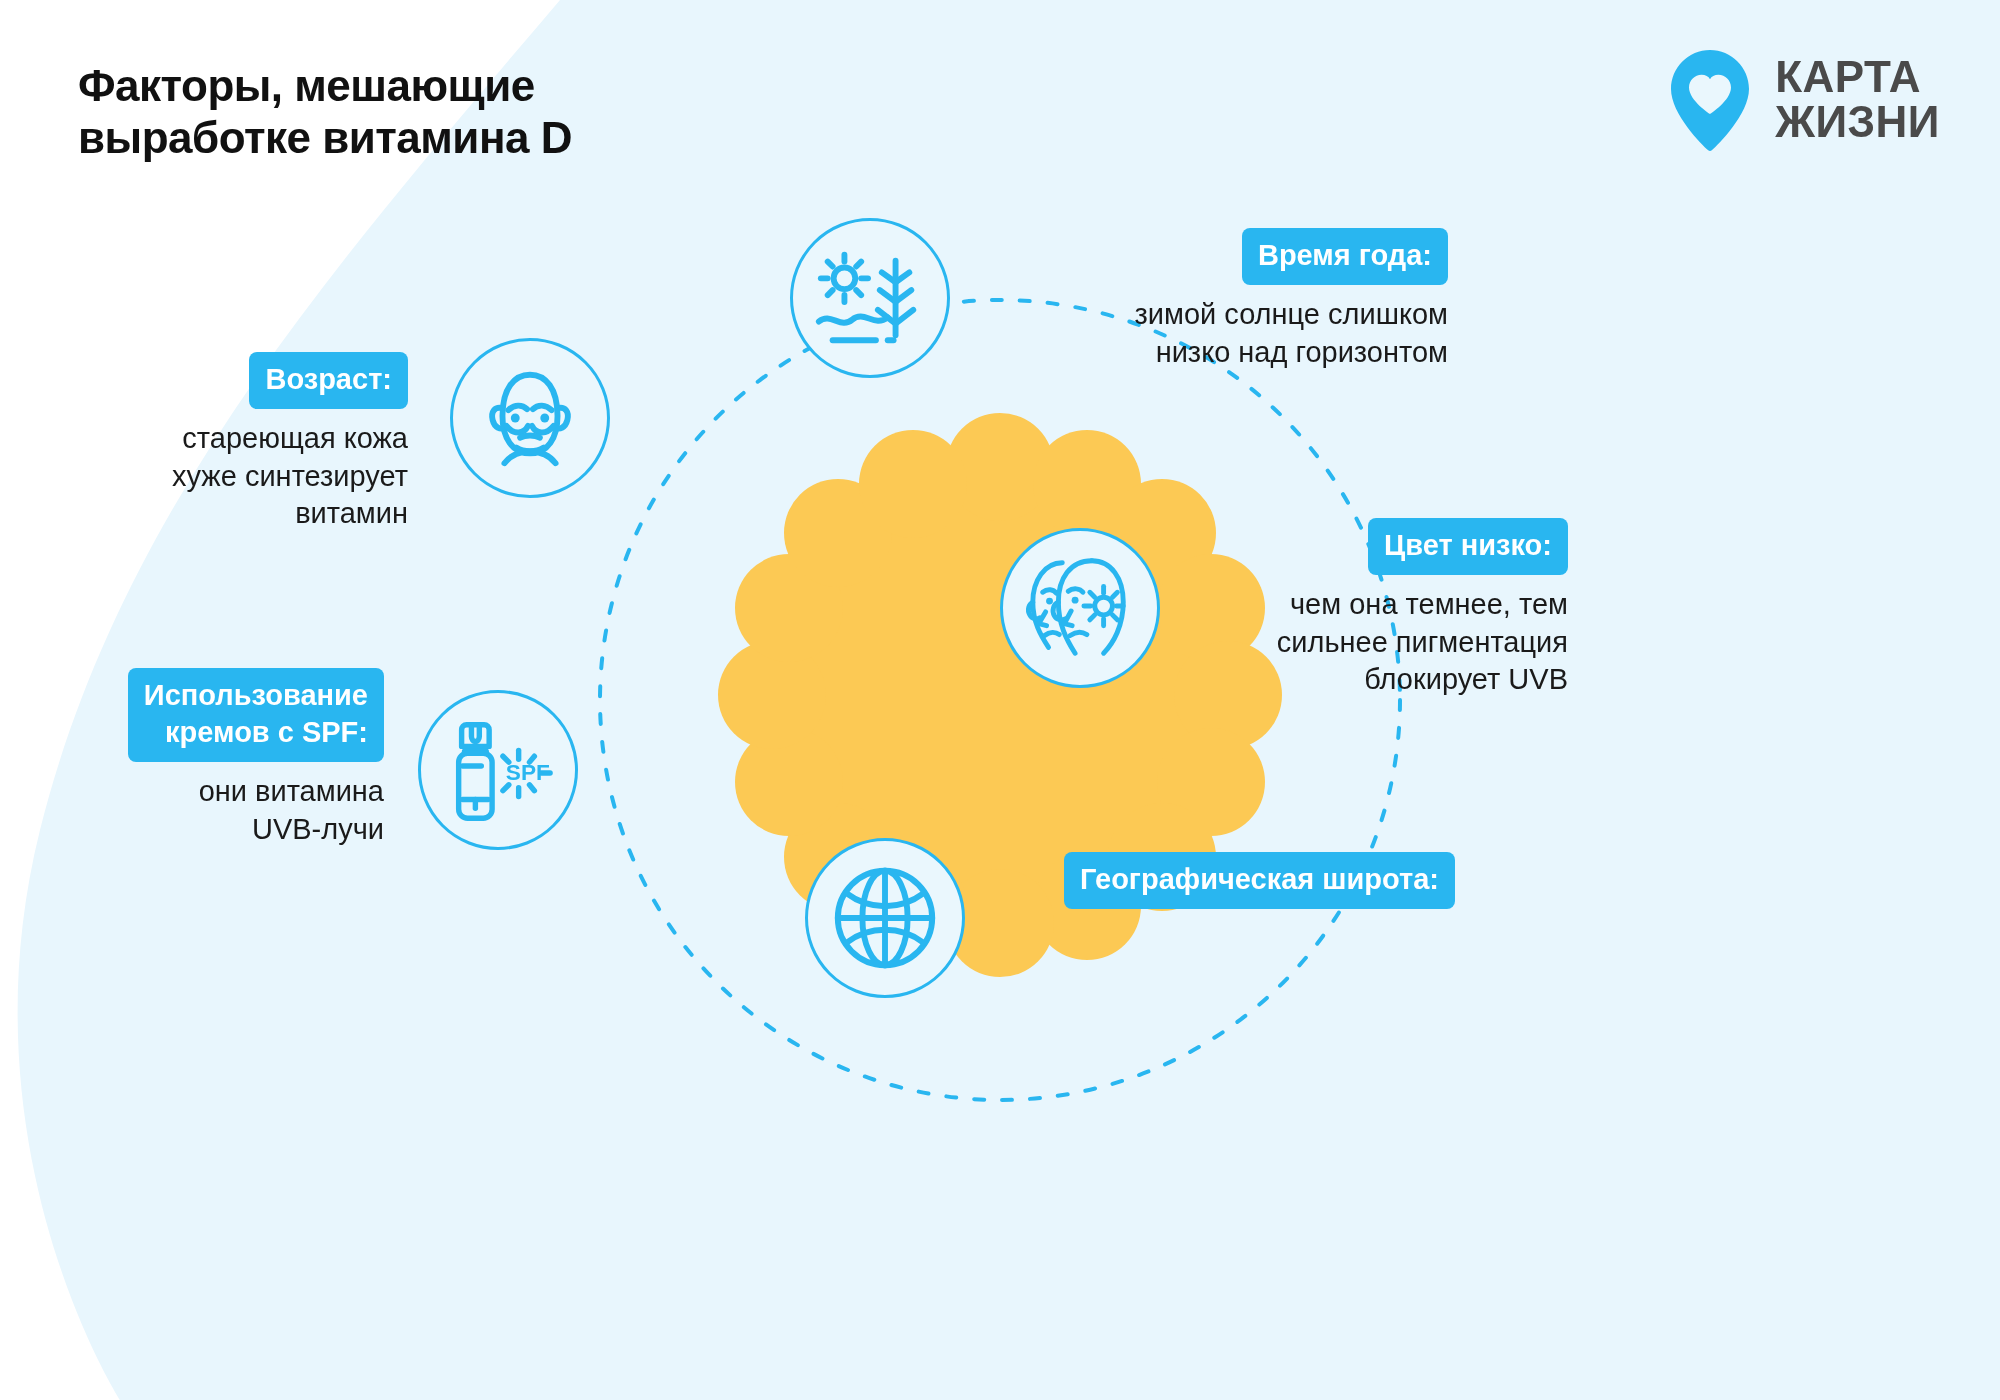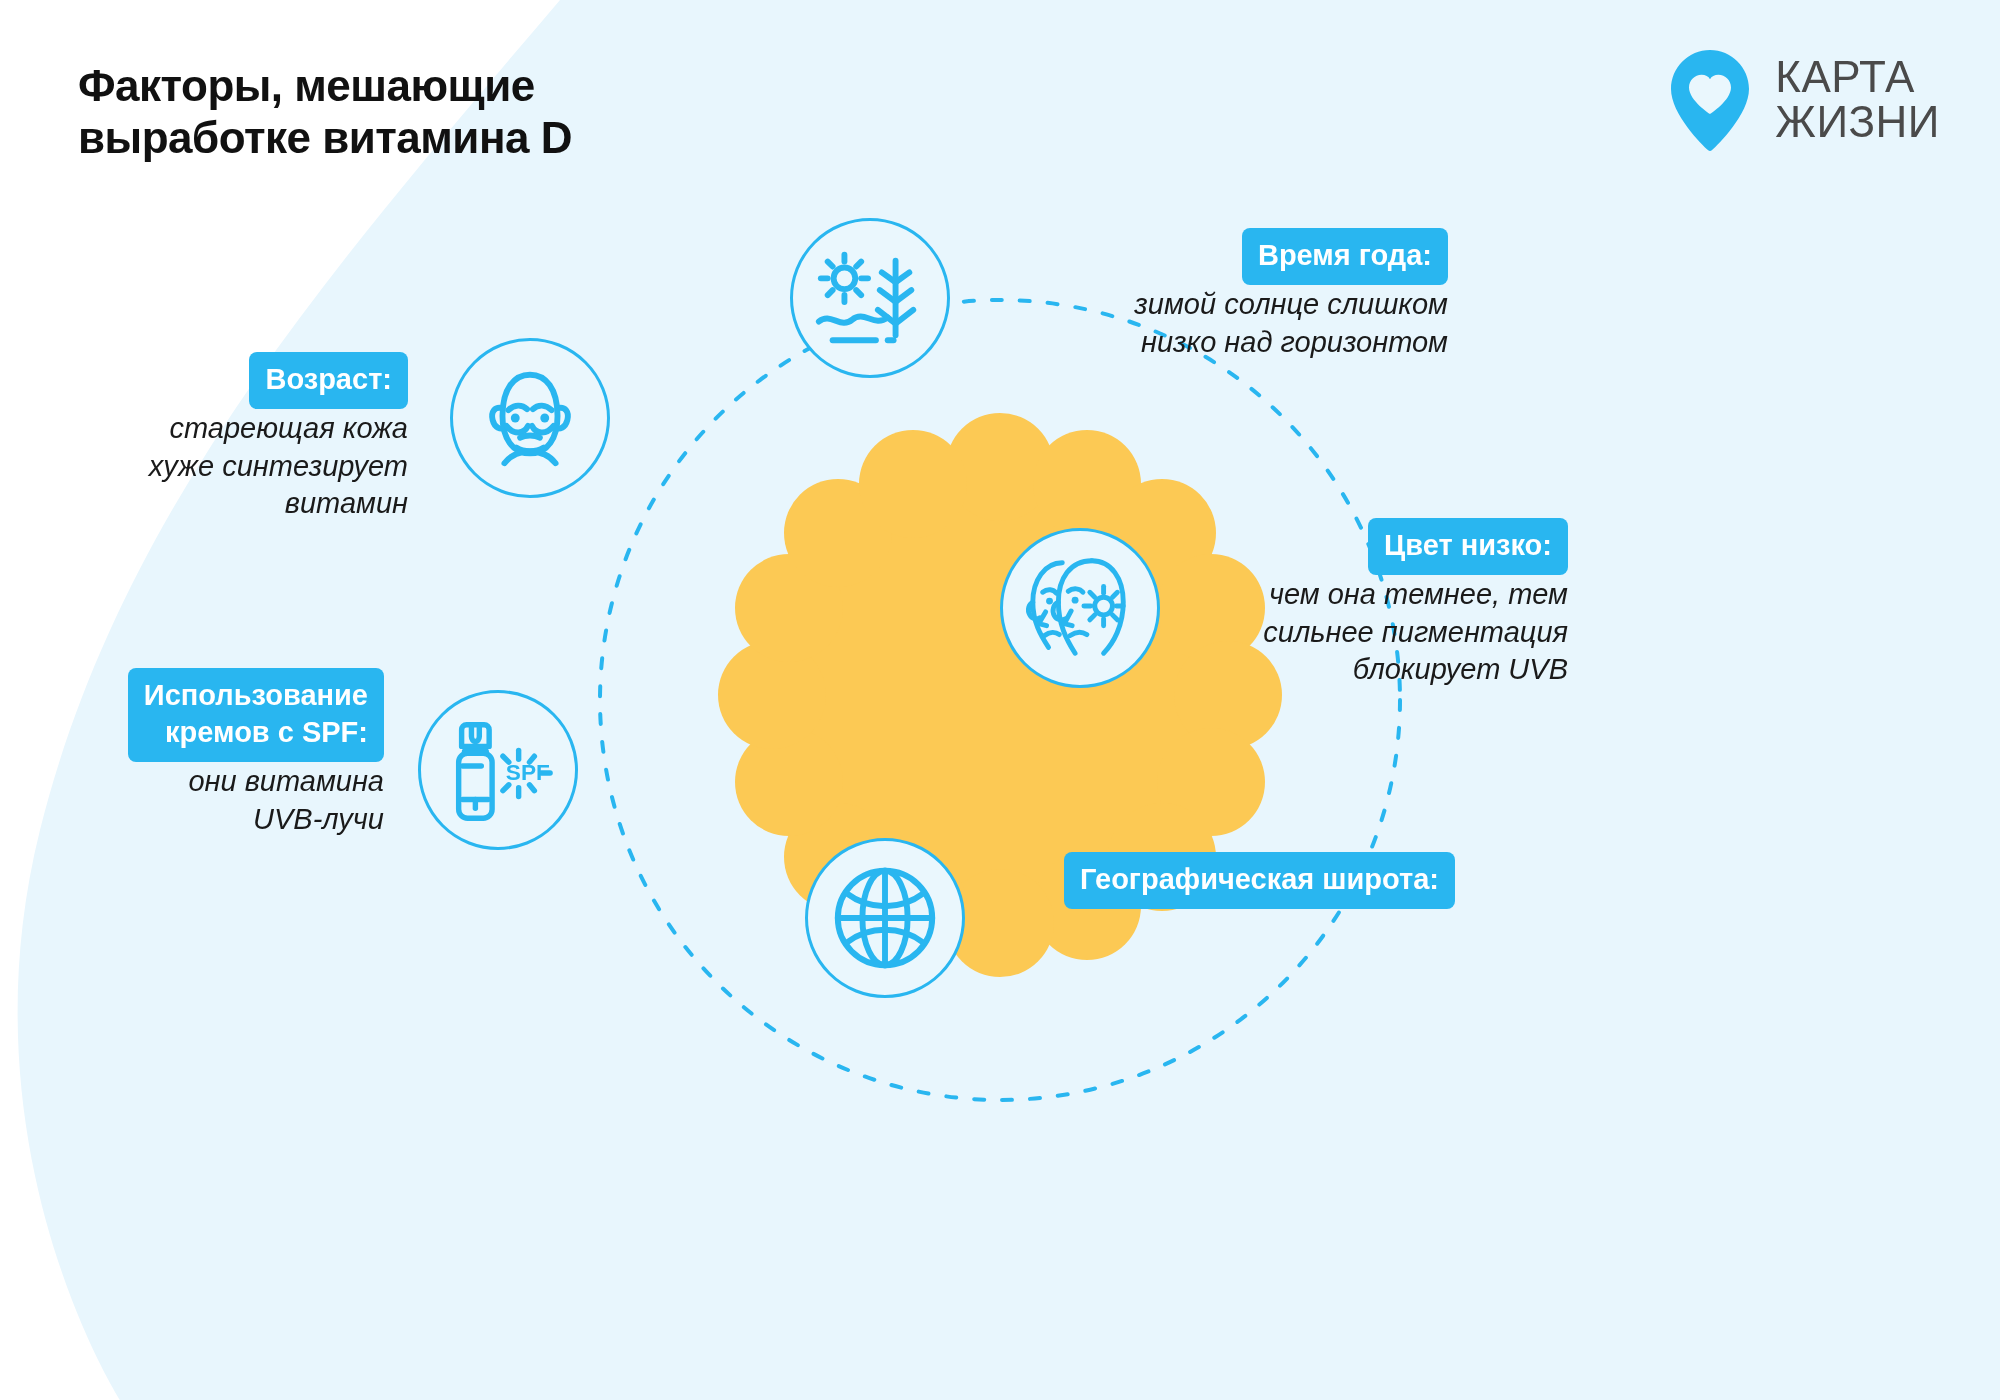--- a/index.html
+++ b/index.html
@@ -41,21 +41,21 @@
     right: 60px;
     top: 48px;
     z-index: 5;
     display: flex;
     align-items: center;
     gap: 22px;
   }
   .logo-pin { width: 86px; height: 104px; display: block; }
   .logo-text {
     font-size: 44px;
-    font-weight: 400;
+    font-weight: 700;
     line-height: 1.02;
     color: #4a4a4a;
     letter-spacing: 0.5px;
     white-space: pre-line;
   }
   
   .sun-wrap {
     position: absolute;
     left: 710px;
     top: 405px;
@@ -101,27 +101,26 @@
     background: #29b6f0;
     color: #ffffff;
     font-size: 29px;
     font-weight: 700;
     line-height: 1.28;
     padding: 9px 16px 11px;
     border-radius: 8px;
     white-space: pre-line;
   }
   .desc {
-    margin-top: 1px;
+    margin-top: 11px;
     font-size: 29px;
     font-weight: 400;
     line-height: 1.3;
     color: #1a1a1a;
     white-space: pre-line;
-    font-style: italic;
   }
   .align-right { text-align: right; }
   .align-left  { text-align: right; }
 
   .f-season { left: 978px; top: 228px; width: 470px; }
   .f-age    { left: 118px; top: 352px; width: 290px; }
   .f-skin   { left: 1168px; top: 518px; width: 400px; }
   .f-spf    { left: 74px; top: 668px; width: 310px; }
   .f-geo    { left: 985px; top: 852px; width: 470px; }
 </style>

